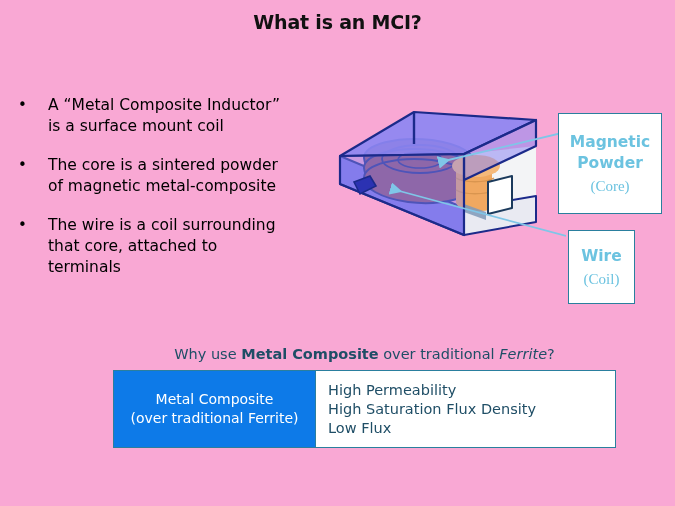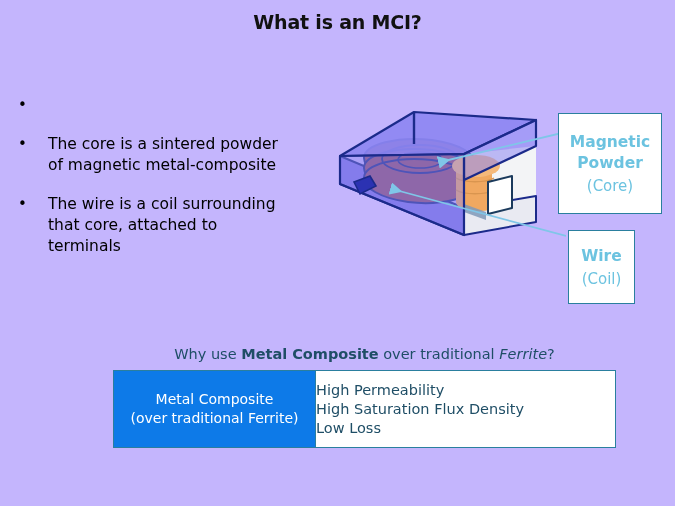--- a/index.html
+++ b/index.html
@@ -13,21 +13,21 @@
     height: 506px;
     position: relative;
     overflow: hidden;
     font-family: "DejaVu Sans", sans-serif;
     -webkit-font-smoothing: antialiased;
   }
 
   .slide {
     position: absolute;
     inset: 0;
-    background: #c4b5fd;
+    background: #f9a8d4;
   }
 
   
   #slide-title {
     position: absolute;
     top: 11px;
     left: 0;
     width: 675px;
     text-align: center;
     font-family: "DejaVu Sans", sans-serif;
@@ -95,20 +95,21 @@
     line-height: 21px;
     text-align: center;
   }
   .callout-sub {
     font-size: 15px;
     font-weight: normal;
     color: #6cc3e0;
     line-height: 20px;
     text-align: center;
     margin-top: 2px;
+    font-family: Liberation Serif, serif;
   }
   #callout-magnetic-powder {
     left: 558px;
     top: 113px;
     width: 104px;
     height: 101px;
   }
   #callout-wire {
     left: 568px;
     top: 230px;
@@ -152,21 +153,21 @@
     line-height: 19px;
     text-align: center;
     box-sizing: border-box;
   }
   #benefits-cell {
     flex: 1 1 auto;
     border-left: 1.6px solid #2a7f9e;
     display: flex;
     flex-direction: column;
     justify-content: center;
-    padding-left: 0;
+    padding-left: 12px;
     box-sizing: border-box;
   }
   .benefit-line {
     font-size: 14.5px;
     line-height: 19px;
     color: #1f4e66;
   }
   #comparison-footer {
     text-align: center;
     font-size: 14.5px;
@@ -178,20 +179,22 @@
 </head>
 <body>
 
 <div class="slide">
 
   <div id="slide-title">What is an MCI?</div>
 
   <div id="bullet-list">
     <div class="bullet-item">
       <span class="bullet-dot">•</span>
+      <span class="bullet-text">A “Metal Composite Inductor”
+is a surface mount coil</span>
     </div>
     <div class="bullet-item">
       <span class="bullet-dot">•</span>
       <span class="bullet-text">The core is a sintered powder
 of magnetic metal-composite</span>
     </div>
     <div class="bullet-item">
       <span class="bullet-dot">•</span>
       <span class="bullet-text">The wire is a coil surrounding
 that core, attached to
@@ -272,19 +275,19 @@
     </div>
 
     <div id="comparison-table">
       <div id="advantages-cell">
         <div>Metal Composite</div>
         <div>(over traditional Ferrite)</div>
       </div>
       <div id="benefits-cell">
         <div class="benefit-line">High Permeability</div>
         <div class="benefit-line">High Saturation Flux Density</div>
-        <div class="benefit-line">Low Loss</div>
+        <div class="benefit-line">Low Flux</div>
       </div>
     </div>
 
   </div>
 
 </div>
 
 </body></html>

